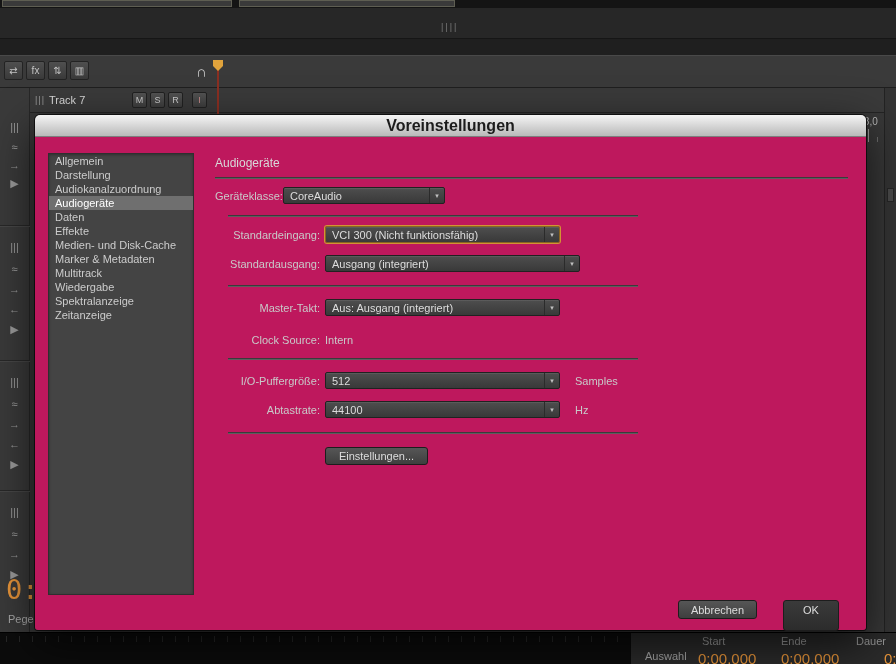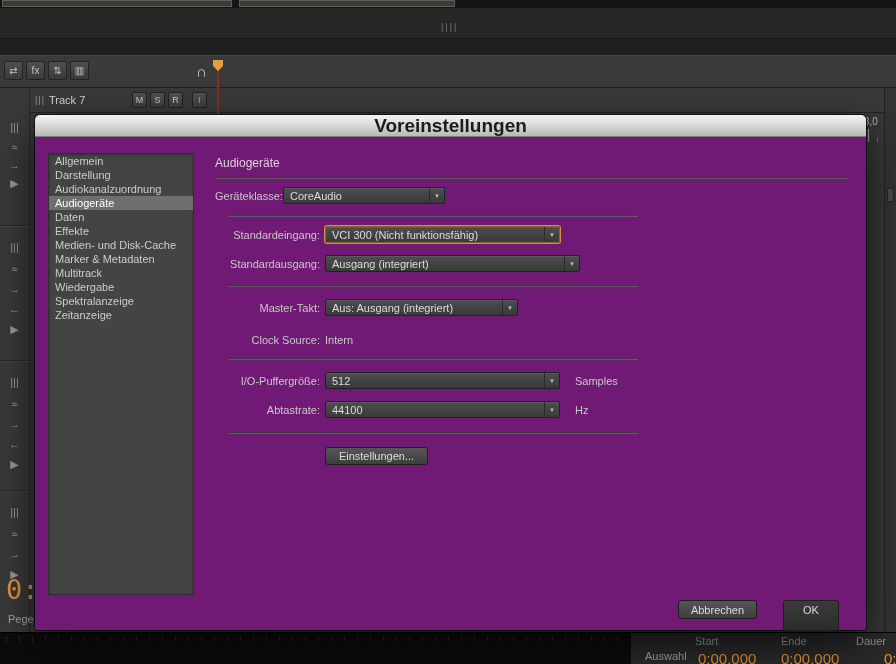--- a/index.html
+++ b/index.html
@@ -66,22 +66,22 @@
   .sel-label { position:absolute; left:14px; top:17px; font-size:11px; color:#a8a8a8; }
 
   .right-col { position:absolute; left:884px; top:88px; width:12px; bottom:32px; background:#343434; border-left:1px solid #232323; }
   .right-col .knob { position:absolute; left:2px; width:7px; height:14px; background:#4a4a4a; border:1px solid #262626; }
 
   
   .dialog { position:absolute; left:35px; top:115px; width:831px; height:515px; z-index:20;
     border-radius:5px 5px 3px 3px;
     box-shadow:0 14px 45px rgba(0,0,0,.7), 0 0 0 1px #141414; }
   .dlg-title { height:22px; background:linear-gradient(#f5f5f5,#b9b9b9); border-radius:5px 5px 0 0;
-    border-bottom:1px solid #7d7d7d; text-align:center; font-size:19px; font-weight:bold; color:#1c1c1c; line-height:22px; }
-  .dlg-body { position:absolute; left:0; top:22px; right:0; bottom:0; background:#701a75; border-radius:0 0 3px 3px; }
+    border-bottom:1px solid #7d7d7d; text-align:center; font-size:16px; font-weight:bold; color:#1c1c1c; line-height:22px; }
+  .dlg-body { position:absolute; left:0; top:22px; right:0; bottom:0; background:#be185d; border-radius:0 0 3px 3px; }
 
   #sidebar-list { position:absolute; left:13px; top:16px; width:146px; height:442px; background:#444444;
     border:1px solid #2f2f2f; box-shadow:inset 0 1px 3px rgba(0,0,0,.3); overflow:hidden; }
   .sb-item { height:14px; line-height:14px; font-size:11px; color:#cccccc; padding-left:6px; white-space:nowrap; }
   .sb-item.sel { background:#6f6f6f; color:#ffffff; }
 
   .panel-heading { position:absolute; left:180px; top:19px; font-size:12px; color:#d8d8d8; }
   .sep { position:absolute; height:2px; border-top:1px solid #3b3b3b; border-bottom:1px solid #5d5d5d; }
   .sep.s0 { left:180px; right:18px; top:40px; }
   .sep.s1 { left:193px; width:410px; top:78px; }
@@ -97,21 +97,21 @@
   .dd { position:absolute; height:17px; background:linear-gradient(#4e4e4e,#393939); border:1px solid #212121;
     border-radius:2px; box-shadow:inset 0 1px 0 rgba(255,255,255,.08); cursor:default; }
   .dd .txt { position:absolute; left:6px; top:1px; right:18px; font-size:11px; color:#dddddd; line-height:15px;
     white-space:nowrap; overflow:hidden; }
   .dd .arr { position:absolute; right:0; top:0; width:15px; height:100%; border-left:1px solid #2b2b2b;
     color:#c0c0c0; font-size:7px; display:flex; align-items:center; justify-content:center; }
   .dd.focused { border-color:#8a6420; box-shadow:0 0 0 1px #d29335, inset 0 1px 0 rgba(255,255,255,.08); }
   .dd.dd-class { left:248px; top:50px;  width:162px; }
   .dd.dd-in    { left:290px; top:89px;  width:235px; }
   .dd.dd-out   { left:290px; top:118px; width:255px; }
-  .dd.dd-clk   { left:290px; top:162px; width:193px; }
+  .dd.dd-clk   { left:290px; top:162px; width:235px; }
   .dd.dd-buf   { left:290px; top:235px; width:235px; }
   .dd.dd-rate  { left:290px; top:264px; width:235px; }
 
   .push-btn { position:absolute; height:18px; background:linear-gradient(#565656,#3e3e3e); border:1px solid #1d1d1d;
     border-radius:3px; color:#dddddd; font-size:11px; text-align:center; line-height:17px; cursor:default; }
   .settings-btn { left:290px; top:310px; width:103px; }
   .btn-cancel { left:643px; top:463px; width:79px; height:19px; line-height:18px; }
   .btn-ok { left:748px; top:463px; width:56px; height:31px; line-height:18px; background:linear-gradient(#3a3a3a,#2c2c2c); }
 </style>
 </head>
@@ -195,21 +195,21 @@
       <div class="ltool" style="top: 479px;">▶</div>
     </div>
 
   <div class="time-big">0:0</div>
   <div class="meter-label">Pegel</div>
 
   <div class="bottom-bar">
     <div class="meter-area"></div>
     <div class="sel-panel">
       <div id="sel-headers">
-          <span class="sel-h" style="left: 64px;">Start</span>
+          <span class="sel-h" style="left: 71px;">Start</span>
           <span class="sel-h" style="left: 150px;">Ende</span>
           <span class="sel-h" style="left: 225px;">Dauer</span>
         </div>
       <span class="sel-label">Auswahl</span>
       <div id="sel-values">
           <span class="sel-v" style="left: 67px;">0:00.000</span>
           <span class="sel-v" style="left: 150px;">0:00.000</span>
           <span class="sel-v" style="left: 225px; padding-left: 28px;">0:00.0</span>
         </div>
     </div>

